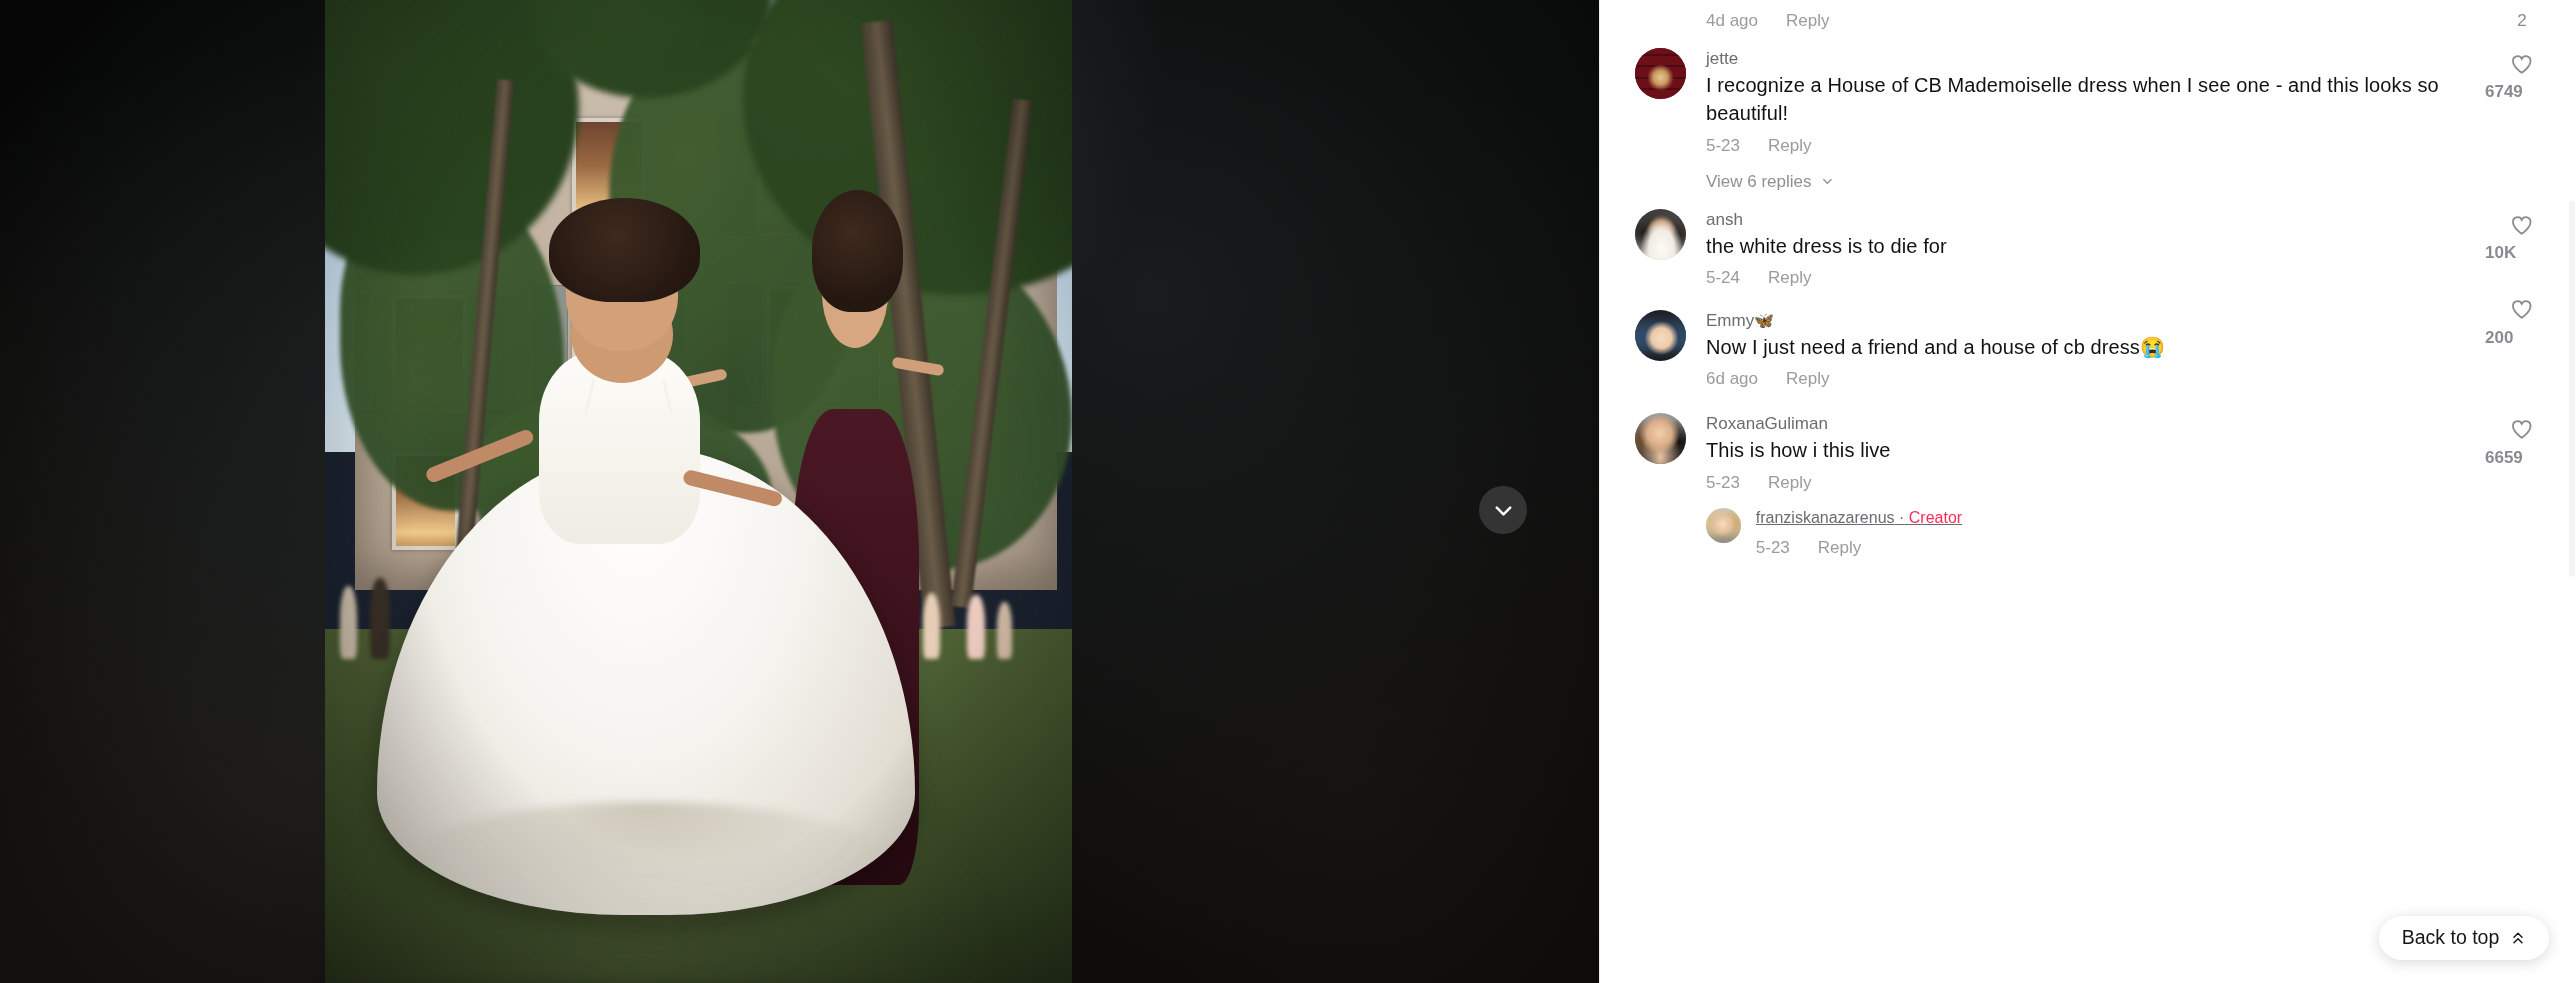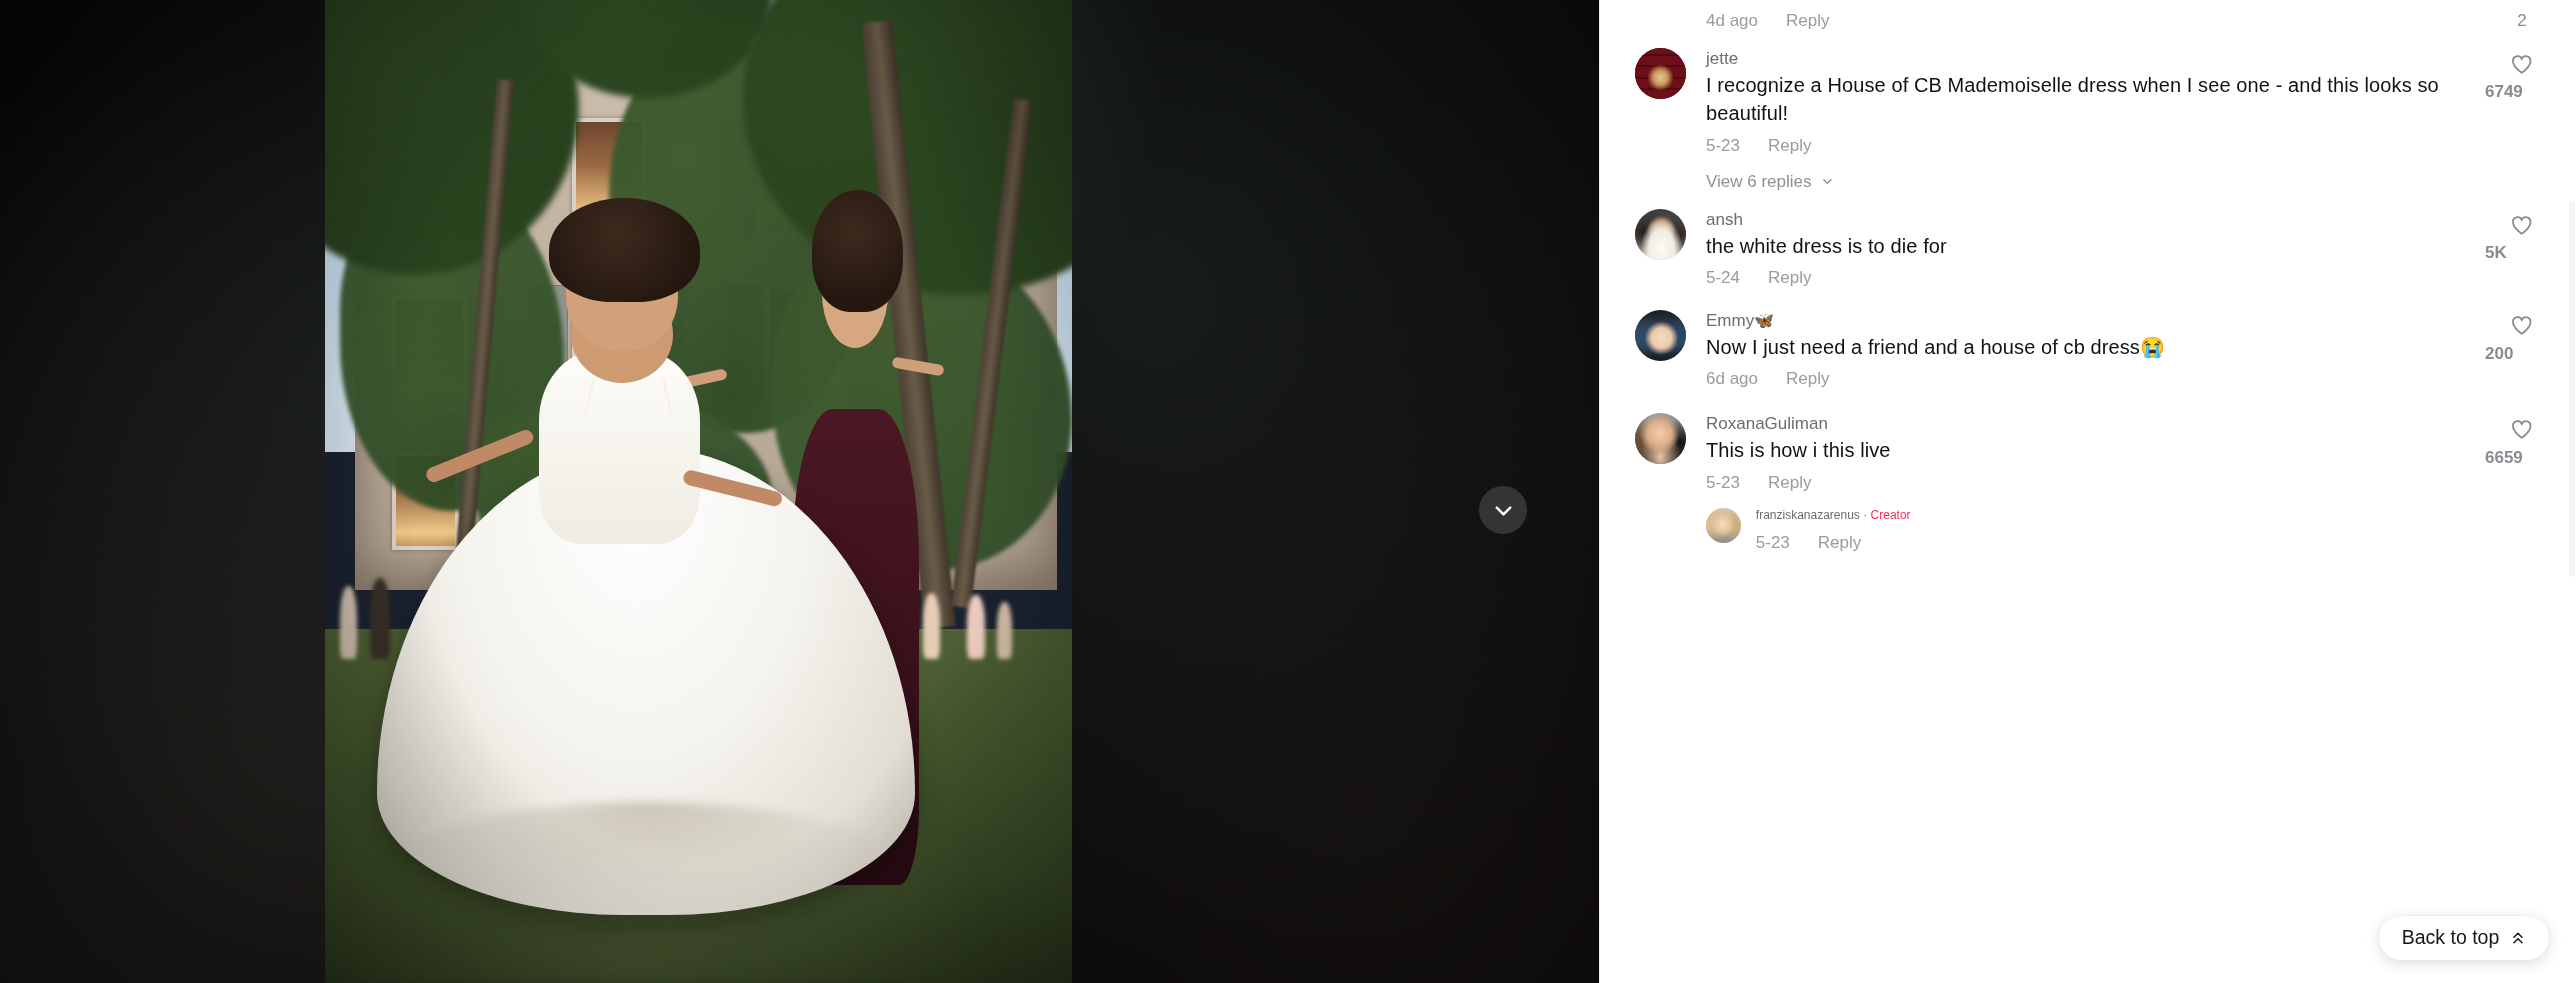--- a/index.html
+++ b/index.html
@@ -290,21 +290,21 @@
   }
   .top-stub .cmeta{ margin:0 0 4px 71px; }
   .top-stub .stub-like{
     position:absolute; right:-23px; bottom:6.7px; width:74px;
     text-align:center; font-size:17px; color:#8a8a92; overflow:hidden; height:17.4px;
   }
 
   
   .reply-row{ margin-left:71px; padding-top:14.8px; }
   .reply-row .avatar{ width:35px; height:35px; margin-right:14.8px; }
-  .reply-row .uname{ font-size:12px; }
+  .reply-row .uname{ font-size:16px;text-decoration:underline; }
   .reply-row .ctext{ font-size:19.5px; }
   .creator-tag{ color:#fe2c55; }
   .dot-sep{ color:#6b6b72; }
 
   
   .back-to-top{
     position:absolute;
     right:27px; bottom:23px;
     background:#fff;
     border-radius:27px;
@@ -469,37 +469,37 @@
           <div class="ctext">the white dress is to die for</div>
           <div class="cmeta">
             <span>5-24</span>
             <span class="reply">Reply</span>
           </div>
         </div>
         <div class="likes" style="top:16px;">
           <svg viewBox="0 0 24 24" fill="none" stroke="#8a8a92" stroke-width="1.7">
             <path d="M12 20.5S3.8 14.9 3.8 9.6A4.3 4.3 0 0 1 12 7.4a4.3 4.3 0 0 1 8.2 2.2c0 5.3-8.2 10.9-8.2 10.9z"></path>
           </svg>
-          <div class="likecount">5K</div>
+          <div class="likecount">10K</div>
         </div>
       </div>
 
       <div class="comment" style="padding-top:21.5px;">
         <div class="avatar">
           <span class="av-inner av-emmy"></span>
         </div>
         <div class="cbody">
           <div class="uname"><span>Emmy</span><span class="emoji">🦋</span></div>
           <div class="ctext">Now I just need a friend and a house of cb dress😭</div>
           <div class="cmeta">
             <span>6d ago</span>
             <span class="reply">Reply</span>
           </div>
         </div>
-        <div class="likes" style="top:24px;">
+        <div class="likes" style="top:8px;">
           <svg viewBox="0 0 24 24" fill="none" stroke="#8a8a92" stroke-width="1.7">
             <path d="M12 20.5S3.8 14.9 3.8 9.6A4.3 4.3 0 0 1 12 7.4a4.3 4.3 0 0 1 8.2 2.2c0 5.3-8.2 10.9-8.2 10.9z"></path>
           </svg>
           <div class="likecount">200</div>
         </div>
       </div>
 
       <div class="comment" style="padding-top:24px;">
         <div class="avatar">
           <span class="av-inner av-roxana"></span>

